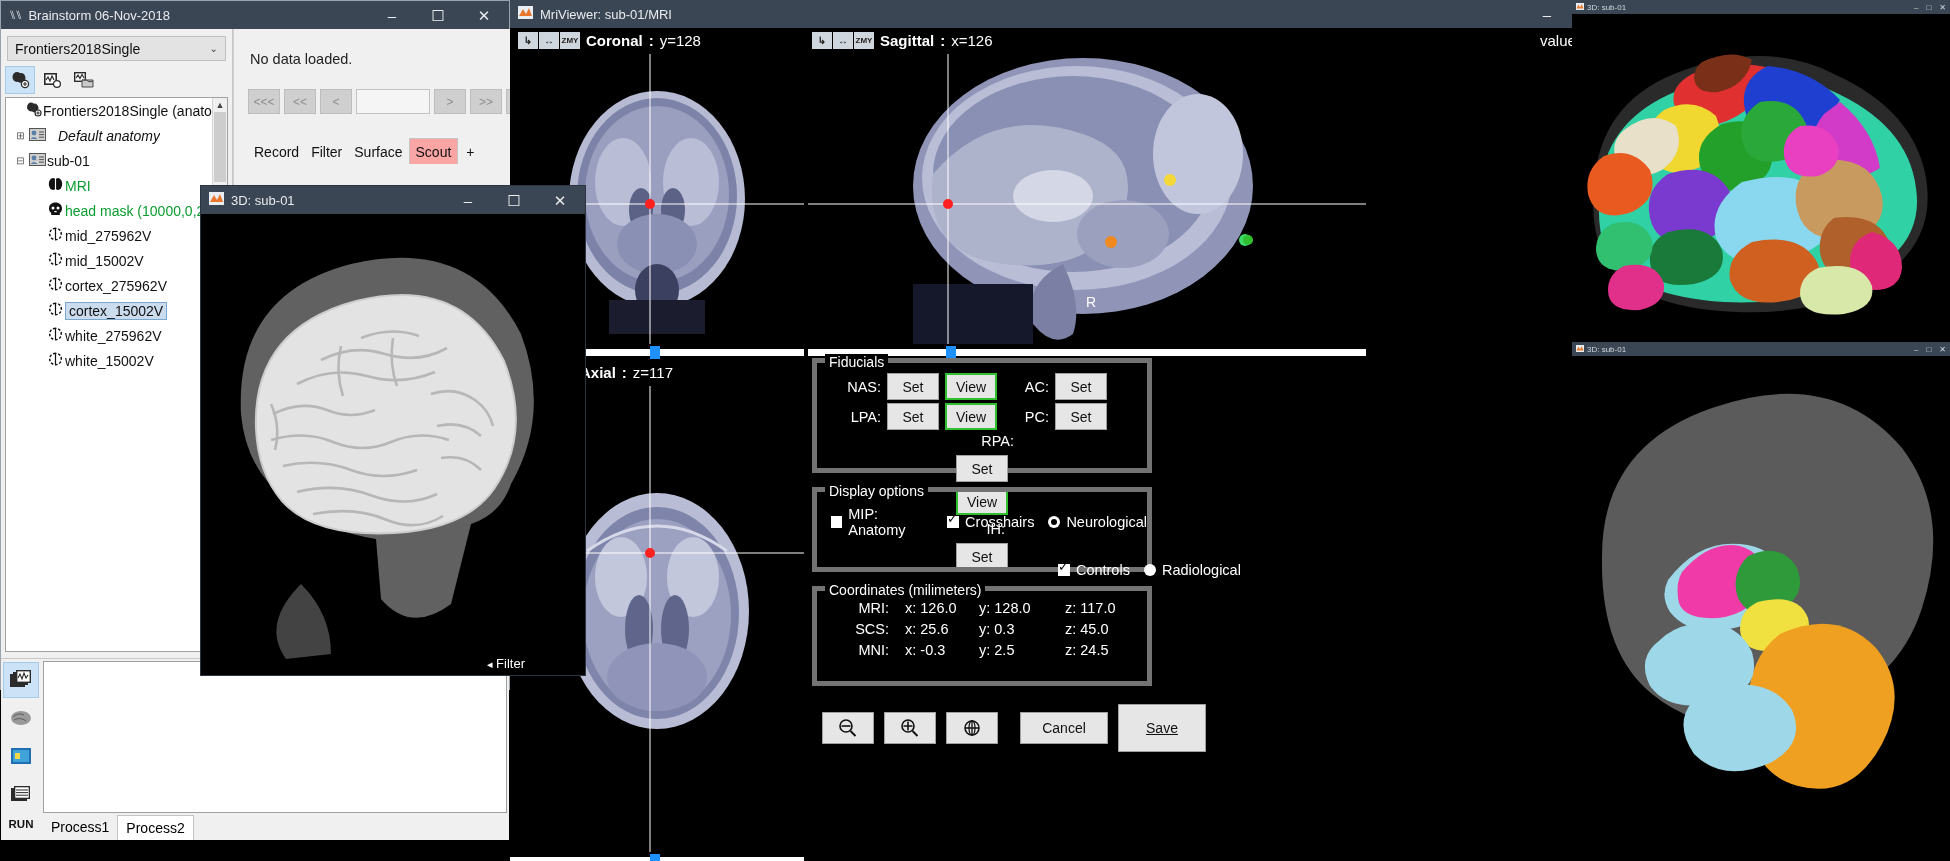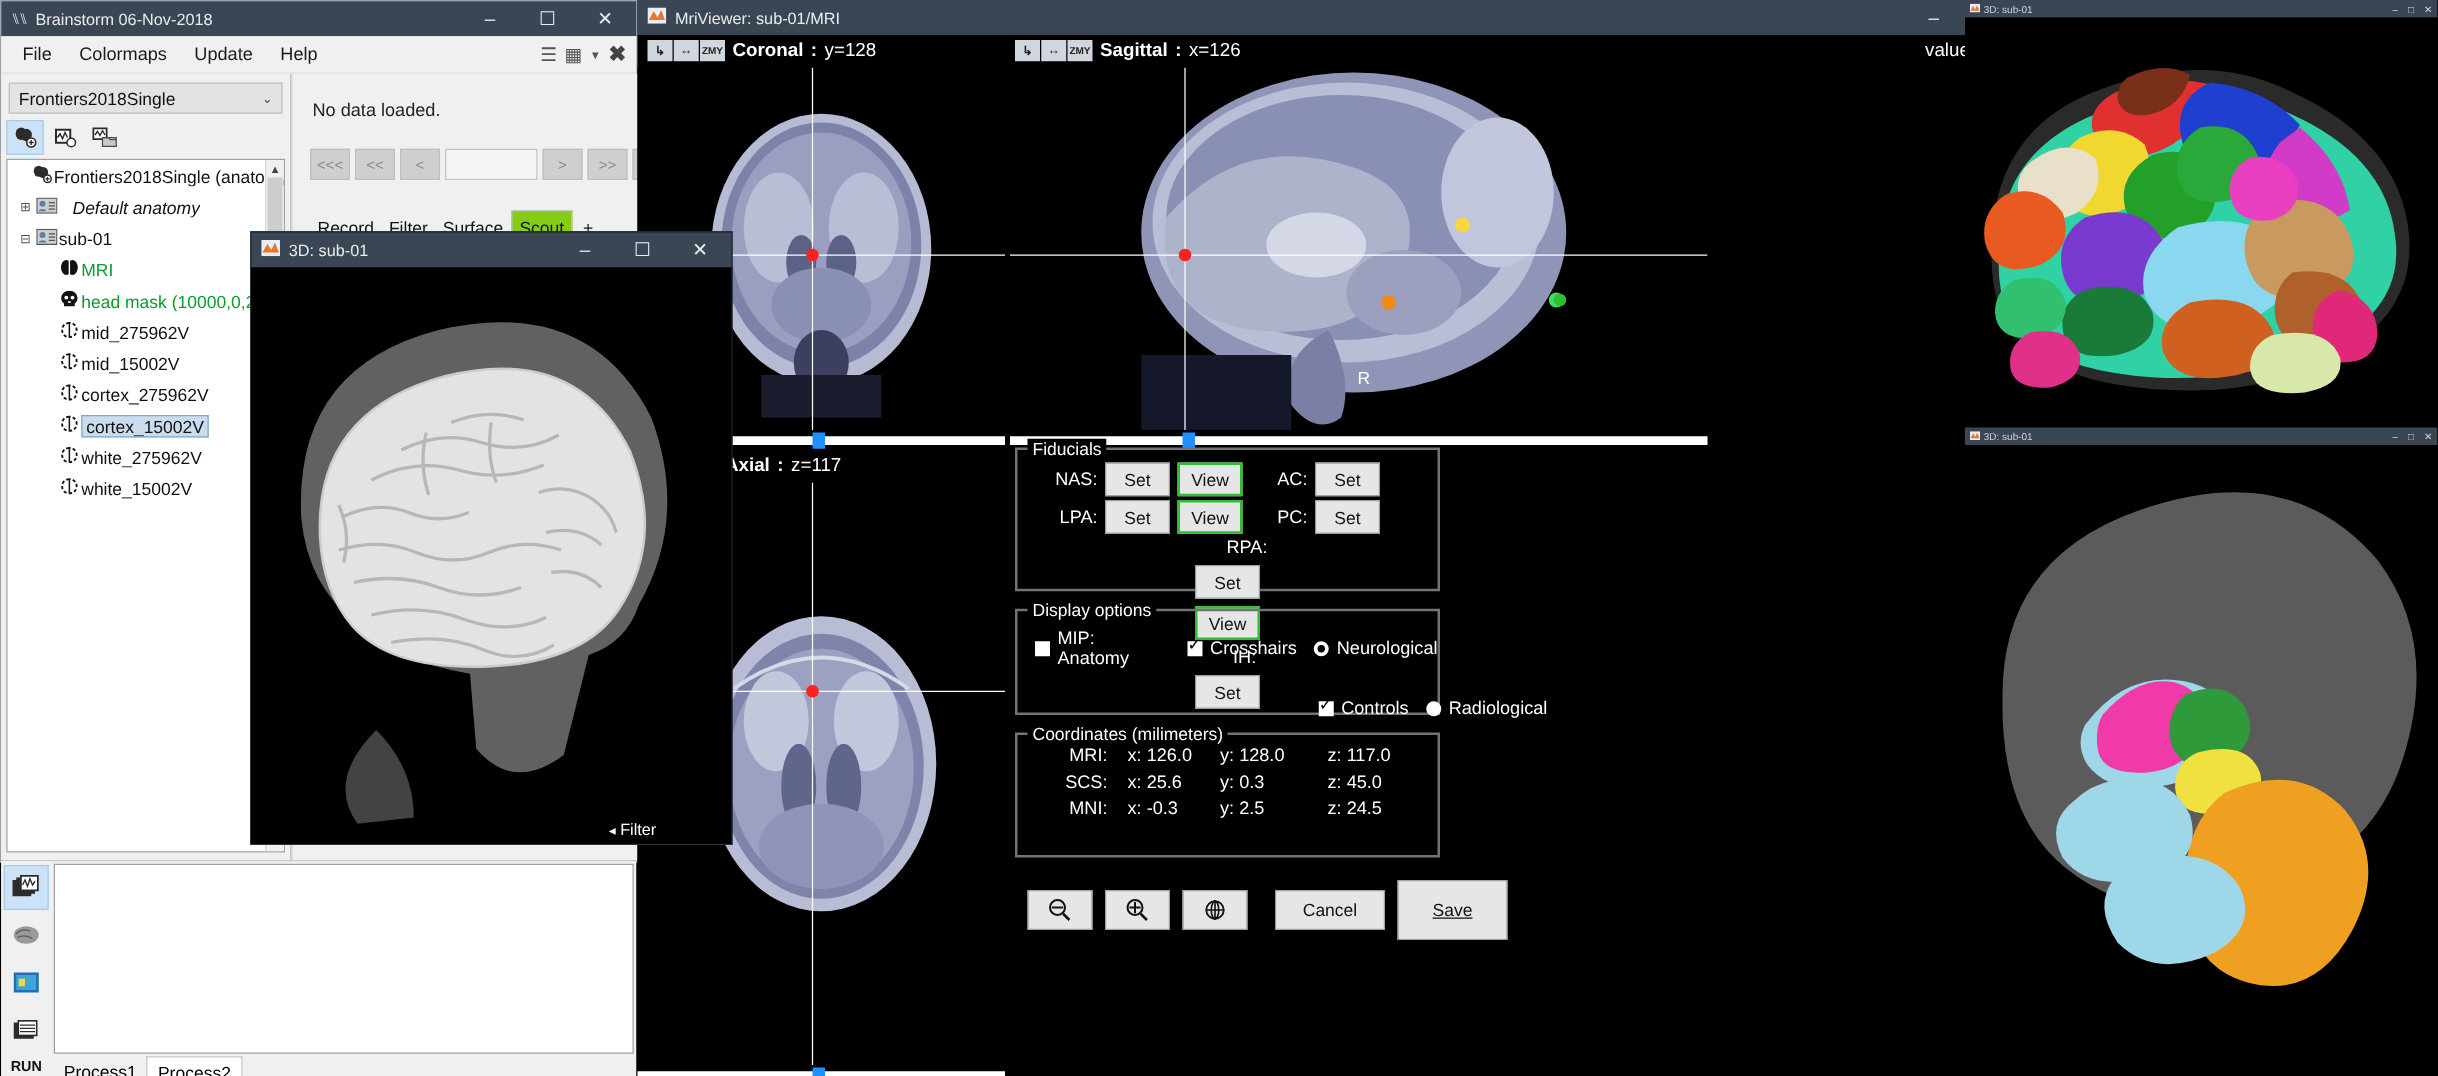--- a/index.html
+++ b/index.html
@@ -65,21 +65,21 @@
   .italic { font-style:italic;padding-left:11px; }
 
   .bs-right-inner { flex:1; background:#f0f0f0; border-left:1px solid #d0d0d0; padding:14px 10px 0 14px; }
   .nodata { font-size:14.5px; color:#222; margin:8px 0 22px 2px; }
   .navrow { display:flex; gap:4px; align-items:center; }
   .navbtn { background:#cfcfcf; border:1px solid #bdbdbd; color:#8d8d8d; height:25px;
       min-width:32px; display:flex; align-items:center; justify-content:center; font-size:12px; }
   .navfield { background:#f5f5f5; border:1px solid #c3c3c3; height:25px; width:74px; }
   .tabsrow { display:flex; align-items:flex-end; margin-top:24px; font-size:14px; }
   .tab { padding:5px 6px 4px 6px; color:#111; }
-  .tab.active { background:#84cc16; border:1px solid #c4c4c4; border-bottom:none; }
+  .tab.active { background:#fca5a5; border:1px solid #c4c4c4; border-bottom:none; }
   .tab.plus { color:#111; padding:4px 8px; }
 
   .bs-bottom { height:182px; display:flex; border-top:1px solid #c8c8c8; background:#f0f0f0; }
   .proc-iconcol { width:40px; background:#f0f0f0; display:flex; flex-direction:column; align-items:center;
       padding-top:3px; gap:2px; }
   .proc-icon { width:36px; height:36px; display:flex; align-items:center; justify-content:center; font-size:17px; }
   .proc-icon.sel { background:#cce3f7; border:1px solid #a5cbe8; }
   .run-label { font-size:11.5px; font-weight:bold; color:#111; margin-top:4px; }
   .proc-main { flex:1; display:flex; flex-direction:column; padding:2px 2px 0 2px; }
   .proc-title { font-size:14px; color:#111; padding:3px 2px 4px 4px; }
@@ -97,21 +97,21 @@
   .slice-label .norm { font-weight:normal; }
   .tool3 { display:flex; gap:1px; }
   .tool3 span { background:#cfd6de; color:#222; font-size:10px; width:20px; height:17px;
       display:flex; align-items:center; justify-content:center; font-weight:bold; }
 
   .mriimg { position:absolute; background:#000; overflow:hidden; }
   .scrollbar-h { position:absolute; height:7px; background:#fff; }
   .scrollbar-h .sb-thumb { position:absolute; width:10px; height:13px; top:-3px; background:#1e90ff; }
 
   
-  .grp { position:absolute; border:2px solid #737373; }
+  .grp { position:absolute; border:5px solid #737373; }
   .grp > .grp-title { position:absolute; top:-9px; left:8px; background:#000; color:#fff;
       font-size:14px; padding:0 4px; }
   .mbtn { background:#e6e6e6; border:1px solid #a0a0a0; color:#111; font-size:14px;
       height:27px; display:inline-flex; align-items:center; justify-content:center; }
   .mbtn.green { border:2px solid #2fbf2f; }
   .flabel { color:#fff; font-size:14.5px; text-align:right; }
   .chk { display:inline-flex; align-items:center; gap:6px; color:#fff; font-size:14.5px; }
   .box { width:12px; height:12px; background:#fff; display:inline-block; position:relative; }
   .box.checked::after { content:"✓"; position:absolute; left:0px; top:-5px; font-size:13px; color:#000; }
   .radio { width:12px; height:12px; border-radius:50%; background:#fff; display:inline-block; position:relative; }
@@ -144,32 +144,20 @@
       <span style="font-size:12px;letter-spacing:-1px;">⑊⑊</span>
       <span>Brainstorm 06-Nov-2018</span>
     </div>
     <div class="tb-btns">
       <div class="tb-btn">–</div>
       <div class="tb-btn">☐</div>
       <div class="tb-btn close">✕</div>
     </div>
   </div>
 
-  <div class="menubar">
-    <div class="mi">File</div>
-    <div class="mi">Colormaps</div>
-    <div class="mi">Update</div>
-    <div class="mi">Help</div>
-    <div style="margin-left:auto;display:flex;align-items:center;gap:6px;padding-right:8px;">
-      <span style="font-size:15px;color:#555;">☰</span>
-      <span style="font-size:15px;color:#555;">▦</span>
-      <span style="font-size:9px;color:#555;">▼</span>
-      <span style="font-size:17px;color:#444;font-weight:bold;">✖</span>
-    </div>
-  </div>
 
   <div class="bs-body">
     <div class="bs-left">
 
       <div class="combo">
         <span class="val">Frontiers2018Single</span>
         <span class="chev">⌄</span>
       </div>
 
       <div class="icon-row">

